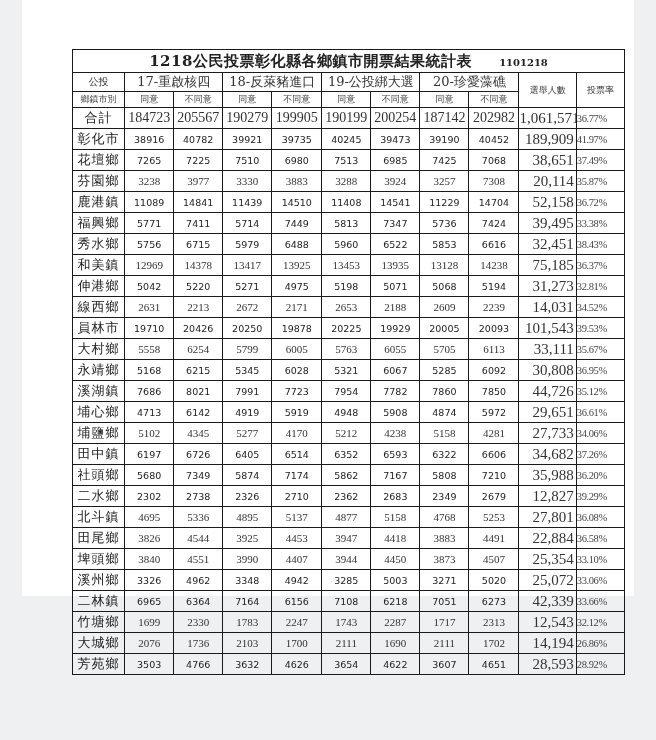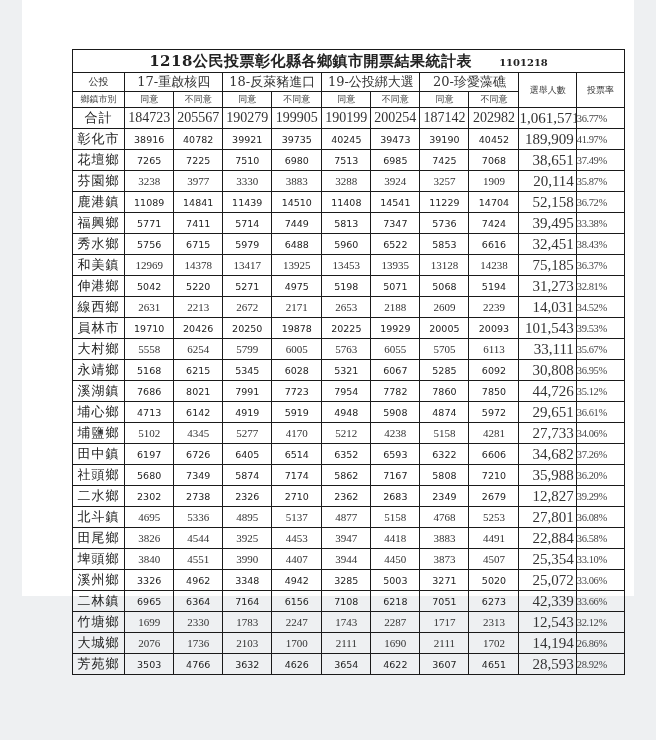--- a/index.html
+++ b/index.html
@@ -127,21 +127,21 @@
         </tr>
         <tr class="data">
           <td class="name">芬園鄉</td>
           <td class="serif">3238</td>
           <td class="serif">3977</td>
           <td class="serif">3330</td>
           <td class="serif">3883</td>
           <td class="serif">3288</td>
           <td class="serif">3924</td>
           <td class="serif">3257</td>
-          <td class="serif">1909</td>
+          <td class="serif">7308</td>
           <td class="voters">20,114</td>
           <td class="rate">35.87%</td>
         </tr>
         <tr class="data">
           <td class="name">鹿港鎮</td>
           <td class="sans">11089</td>
           <td class="sans">14841</td>
           <td class="sans">11439</td>
           <td class="sans">14510</td>
           <td class="sans">11408</td>

